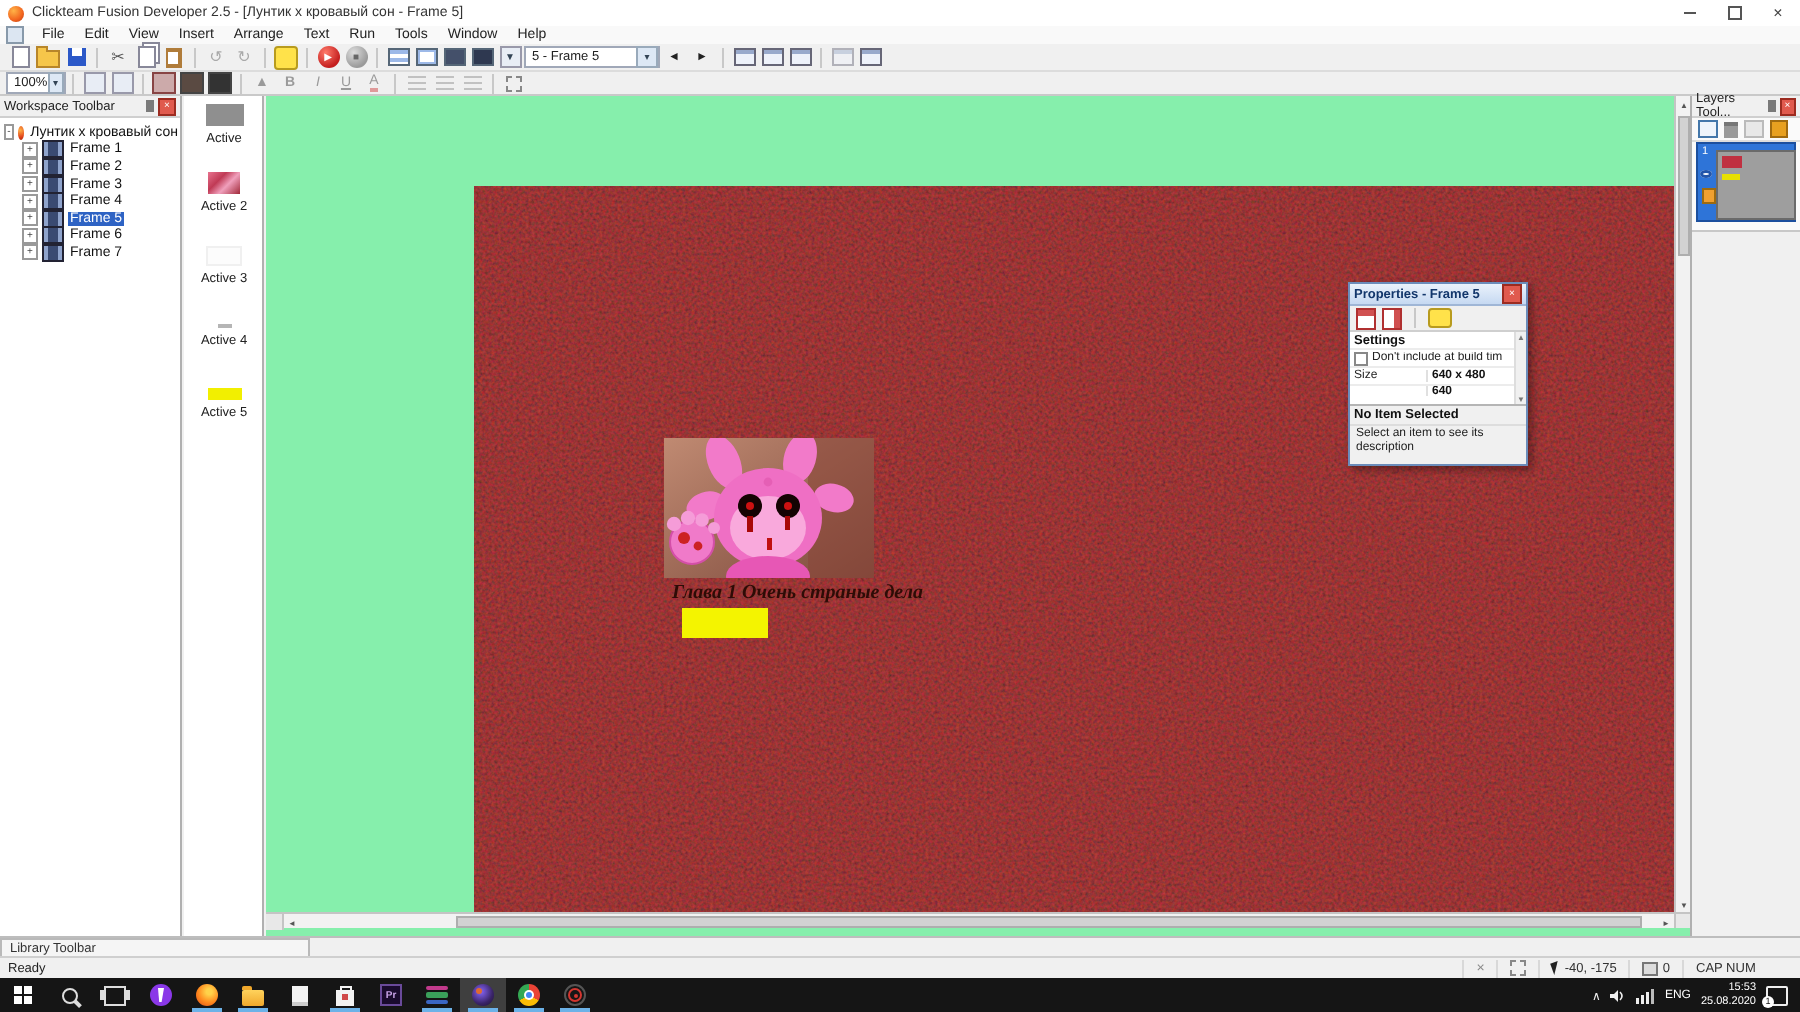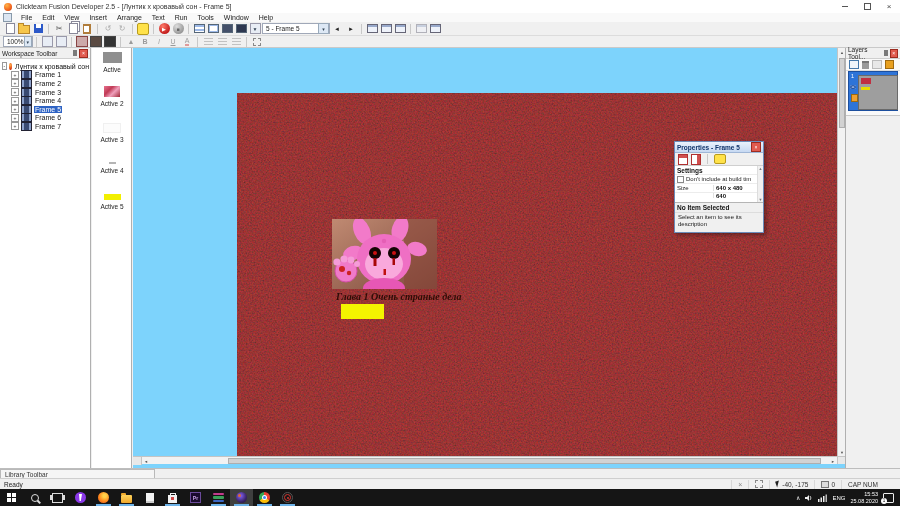--- a/index.html
+++ b/index.html
@@ -73,21 +73,21 @@
   .objcol{left:92px;top:48px;width:40px;height:420px;background:#fff;border-right:1px solid #b0b0b0;box-sizing:border-box;}
   .obj{position:absolute;left:0;width:40px;display:flex;flex-direction:column;align-items:center;}
   .objlabel{font-size:6.5px;color:#222;margin-top:3px;}
   .th-active{width:19px;height:11px;background:#8f8f8f;}
   .th-active2{width:16px;height:11px;background:linear-gradient(135deg,#e8738f,#c03a55 35%,#f0a0bc 60%,#a02838);}
   .th-active3{width:16px;height:8px;background:#fcfcfc;border:1px solid #f0f0f0;}
   .th-active4{width:7px;height:2px;background:#b5b5b5;margin-top:6px;}
   .th-active5{width:17px;height:6px;background:#f2ef00;margin-top:3px;}
 
   
-  .canvas{left:133px;top:48px;width:712px;height:420px;background:#7dd3fc;overflow:hidden;}
+  .canvas{left:133px;top:48px;width:712px;height:420px;background:#86efac;overflow:hidden;}
   .frame{position:absolute;left:104px;top:45px;width:600px;height:363px;background:#4a0808;overflow:hidden;}
   .caption{position:absolute;left:99px;top:198px;width:160px;font-family:"Liberation Serif",serif;font-style:italic;font-weight:bold;font-size:10px;color:#2e0c06;white-space:nowrap;}
   .yellowrect{position:absolute;left:104px;top:211px;width:43px;height:15px;background:#f4f400;}
   .vscroll{position:absolute;left:704px;top:0;width:8px;height:408px;background:#f2f2f2;border-left:1px solid #c4c4c4;box-sizing:border-box;}
   .hscroll{position:absolute;left:0;top:408px;width:704px;height:8px;background:#f2f2f2;border-top:1px solid #c4c4c4;box-sizing:border-box;display:flex;}
   .scrbtn{width:8px;height:8px;font-size:4px;color:#555;display:flex;align-items:center;justify-content:center;}
   .vthumb{position:absolute;left:1px;top:10px;width:6px;height:70px;background:#d2d2d2;border:1px solid #aeaeae;box-sizing:border-box;}
   .hthumb{position:absolute;left:95px;top:1px;width:593px;height:6px;background:#d2d2d2;border:1px solid #aeaeae;box-sizing:border-box;}
   .scorner{position:absolute;left:704px;top:408px;width:8px;height:8px;background:#e8e8e8;border-left:1px solid #c4c4c4;border-top:1px solid #c4c4c4;box-sizing:border-box;}
 

